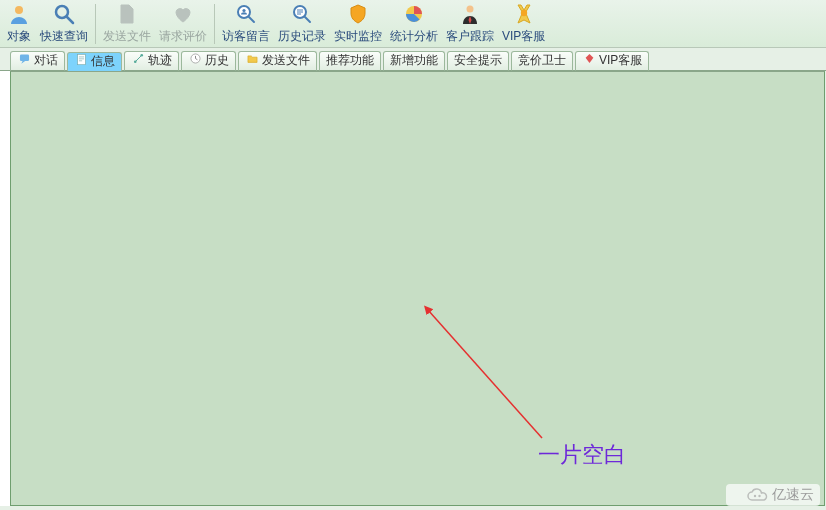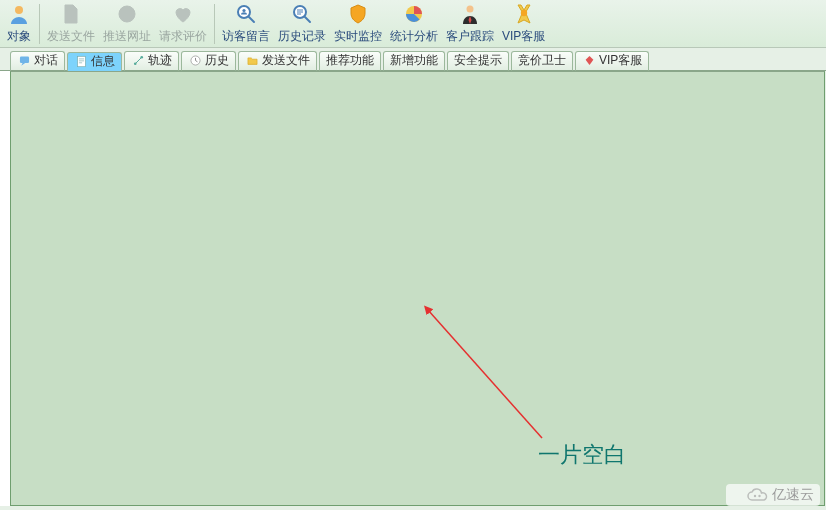--- a/index.html
+++ b/index.html
@@ -55,21 +55,21 @@
     display: flex;
     align-items: center;
     height: 23px;
     background: #e6f0e6;
     border-bottom: 1px solid #8aa68a;
     padding-left: 10px;
     gap: 0;
   }
   .tab {
     display: flex;
-    align-items: center;
+    align-items: flex-start;
     height: 20px;
     margin-top: 3px;
     padding: 0 6px;
     background: linear-gradient(#fafdfa, #e2eee2);
     border: 1px solid #9cb89c;
     border-bottom: 1px solid #8aa68a;
     border-radius: 3px 3px 0 0;
     cursor: pointer;
     color: #333;
     gap: 3px;
@@ -101,21 +101,21 @@
     width: 10px;
     background: #fff;
   }
 
   
   .arrow-svg { position: absolute; left: 0; top: 0; pointer-events: none; }
   .annot {
     position: absolute;
     left: 538px;
     top: 440px;
-    color: #0f766e;
+    color: #6d28d9;
     font-size: 22px;
     font-family: SimSun, serif;
   }
 
   
   .watermark {
     position: absolute;
     right: 6px;
     bottom: 4px;
     display: flex;
@@ -136,40 +136,40 @@
     <div class="tb-group">
       <div class="tb-btn">
         <div class="ic">
           <svg width="24" height="24" viewBox="0 0 24 24">
             <circle cx="12" cy="8" r="4" fill="#f4b860"></circle>
             <path d="M4 22c0-4 4-7 8-7s8 3 8 7" fill="#5aa0e0"></path>
           </svg>
         </div>
         <div class="lbl">对象</div>
       </div>
+      <div class="tb-btn">
+        <div class="ic">
+          <svg width="24" height="24" viewBox="0 0 24 24">
+            <circle cx="10" cy="10" r="6" fill="none" stroke="#4a7fb5" stroke-width="2.5"></circle>
+            <line x1="15" y1="15" x2="21" y2="21" stroke="#4a7fb5" stroke-width="2.5" stroke-linecap="round"></line>
+          </svg>
+        </div>
+        <div class="lbl">快速查询</div>
+      </div>
     </div>
     <div class="tb-sep"></div>
     <div class="tb-group">
       <div class="tb-btn disabled">
         <div class="ic">
           <svg width="24" height="24" viewBox="0 0 24 24">
             <path d="M6 3h8l4 4v14H6z" fill="#b9c2bd" stroke="#b9c2bd"></path>
             <path d="M14 3v4h4" fill="none" stroke="#b9c2bd"></path>
           </svg>
         </div>
         <div class="lbl">发送文件</div>
-      </div>
-      <div class="tb-btn disabled">
-        <div class="ic">
-          <svg width="24" height="24" viewBox="0 0 24 24">
-            <circle cx="12" cy="12" r="8" fill="#b9c2bd" stroke="#b9c2bd"></circle>
-            <path d="M4 12h16M12 4c3 3 3 13 0 16M12 4c-3 3-3 13 0 16" fill="none" stroke="#b9c2bd"></path>
-          </svg>
-        </div>
-        <div class="lbl">推送网址</div>
       </div>
       <div class="tb-btn disabled">
         <div class="ic">
           <svg width="24" height="24" viewBox="0 0 24 24">
             <path d="M12 20s-7-4.5-7-10a4 4 0 017-2 4 4 0 017 2c0 5.5-7 10-7 10z" fill="#b9c2bd" stroke="#b9c2bd"></path>
           </svg>
         </div>
         <div class="lbl">请求评价</div>
       </div>
     </div>

